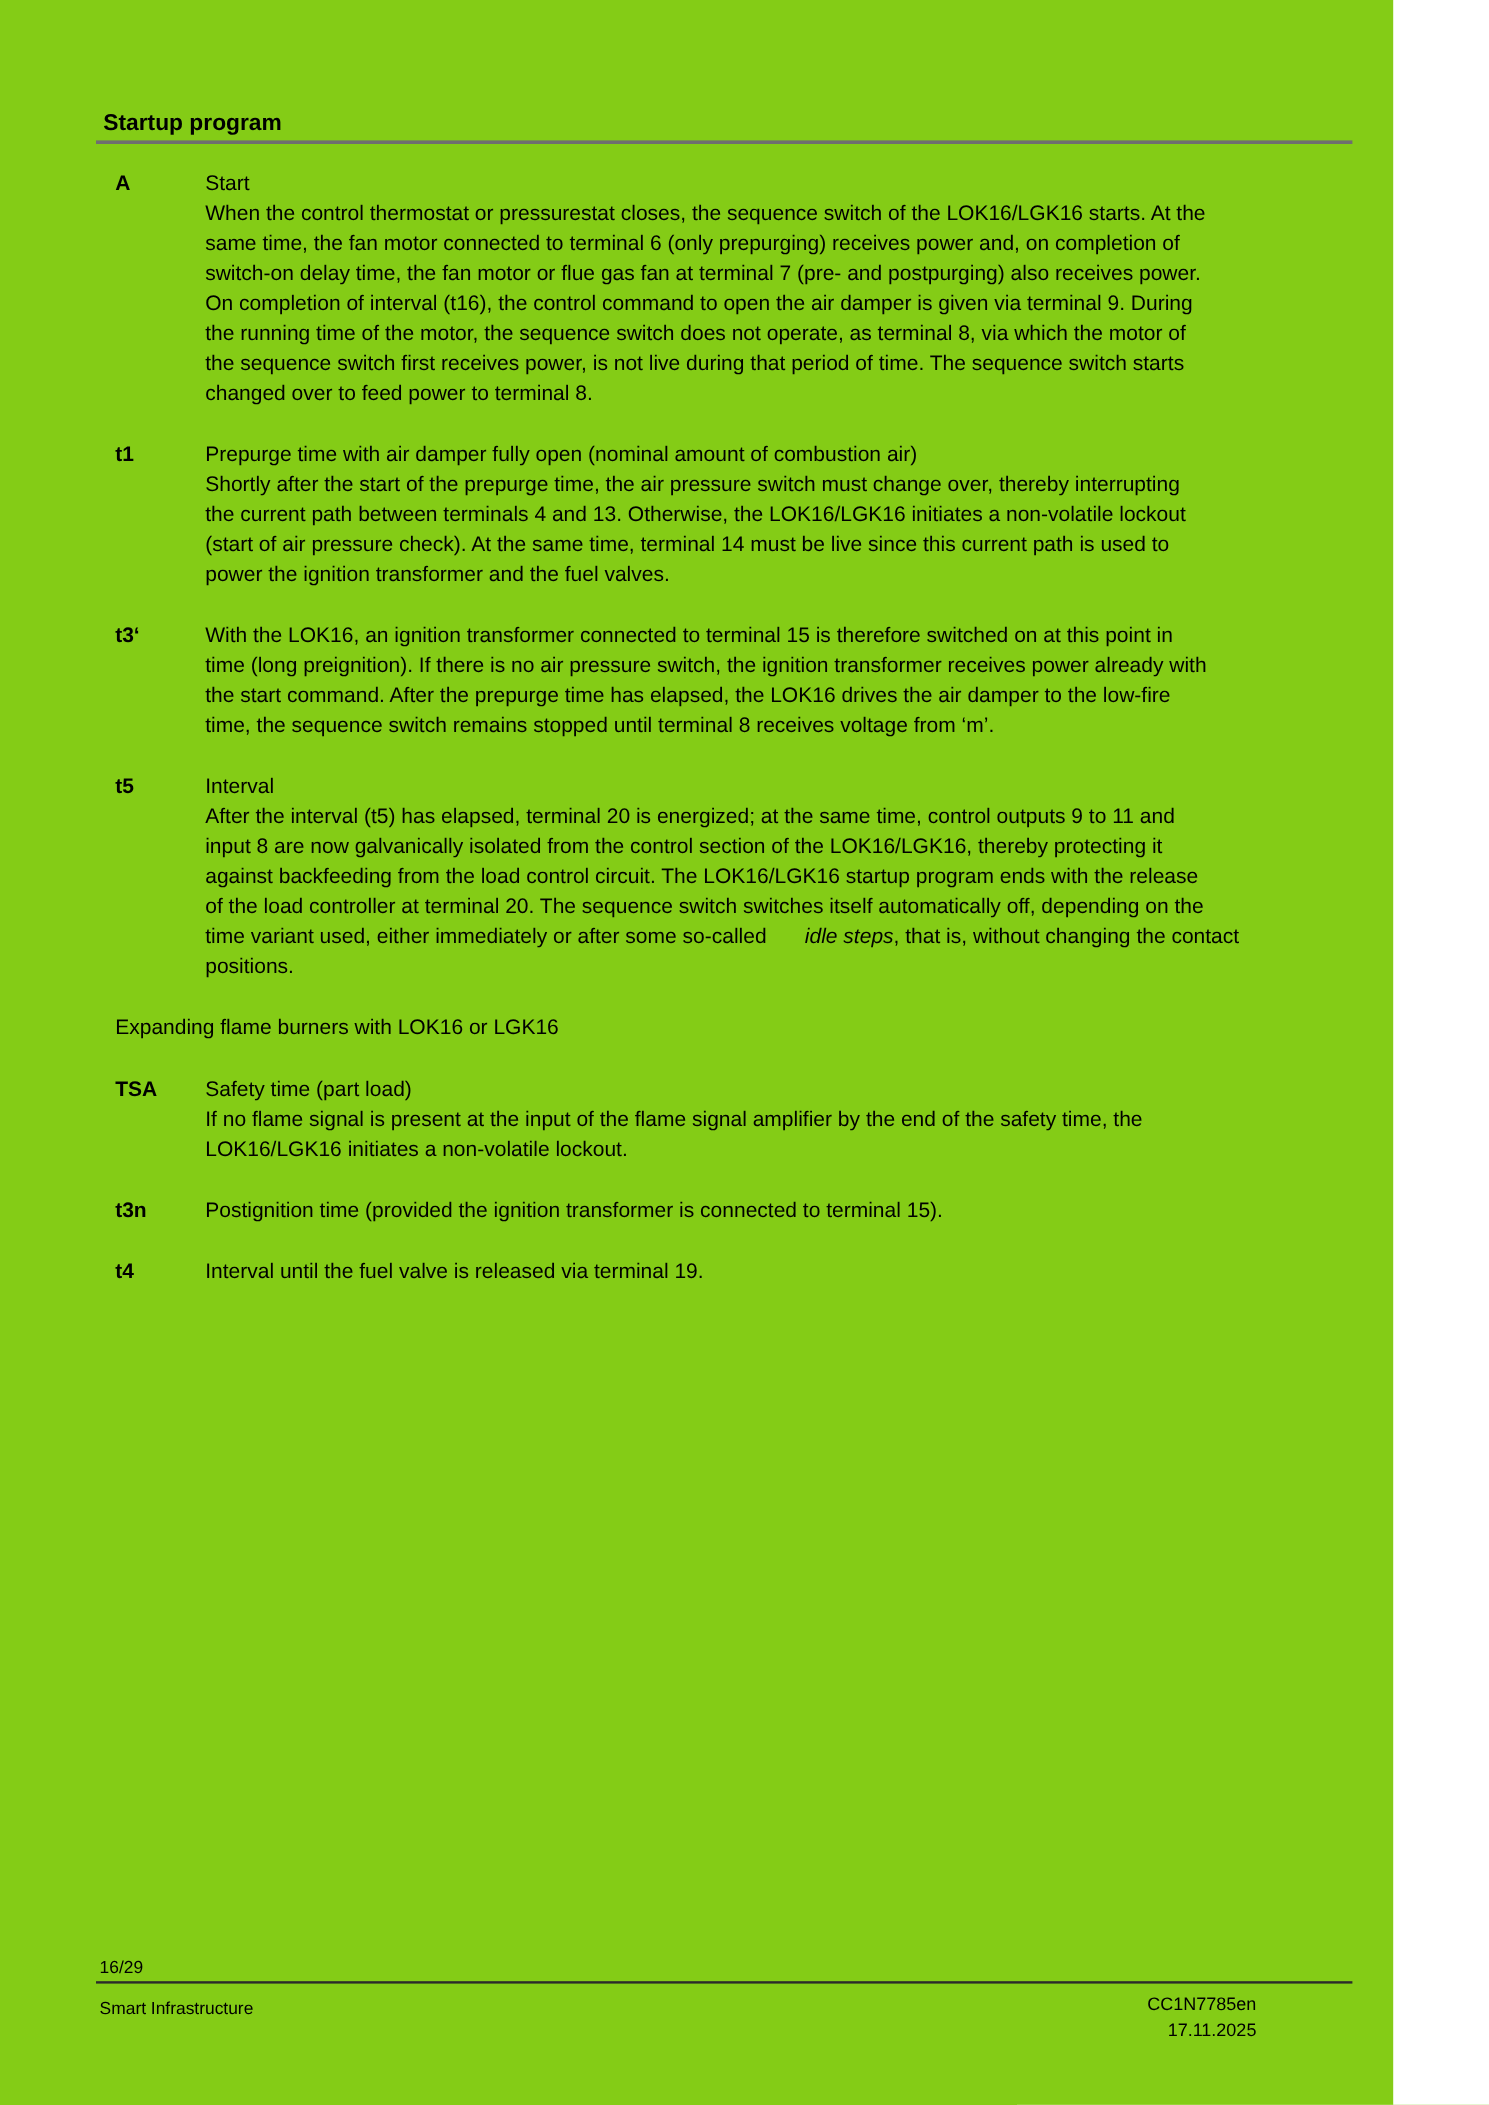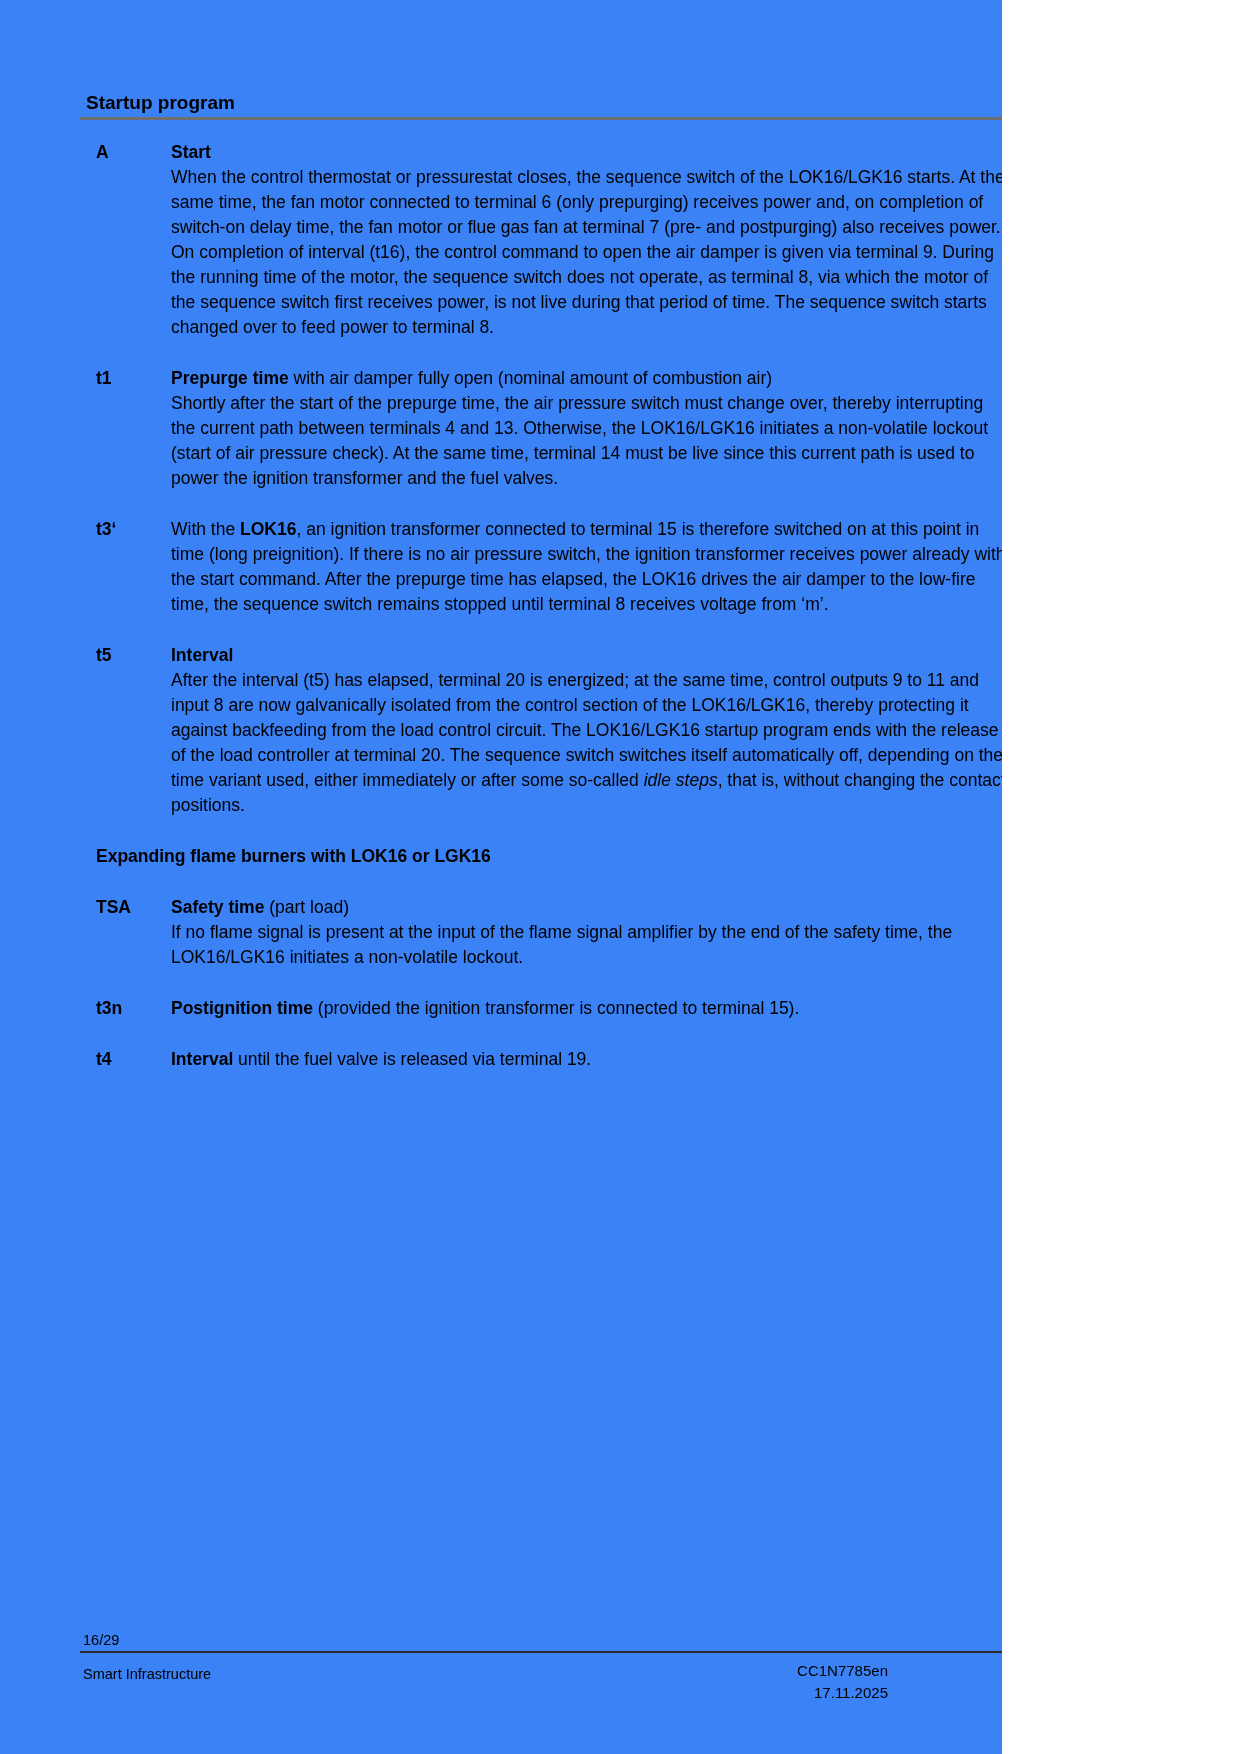--- a/index.html
+++ b/index.html
@@ -3,21 +3,21 @@
 <meta charset="utf-8">
 <style>
   html,body{margin:0;padding:0;}
   body{
     width:1241px;height:1754px;
     background:#ffffff;
     font-family:"Liberation Sans","DejaVu Sans",sans-serif;
     color:#000;
     -webkit-font-smoothing:antialiased;
   }
-  .page{position:relative;width:1002px;height:1754px;overflow:hidden;background:#3b82f6;}
+  .page{position:relative;width:1161px;height:1754px;overflow:hidden;background:#84cc16;}
 
   
   .doc-title{
     position:absolute;left:86px;top:90px;
     font-size:19px;font-weight:bold;line-height:25px;white-space:nowrap;
   }
   .header-rule{
     position:absolute;left:80px;top:117px;width:1047px;height:3px;
     background:#6f6f6f;
   }
@@ -27,22 +27,22 @@
   .section{display:flex;margin-bottom:26px;}
   .sec-label{
     width:75px;flex-shrink:0;
     font-size:17.5px;font-weight:bold;line-height:25px;white-space:nowrap;
   }
   .sec-content{width:960px;}
   .section.full .sec-content{width:1035px;}
   .line{
     font-size:17.5px;line-height:25px;white-space:nowrap;
   }
-  .b{font-weight:bold;}
-  .i{font-style:italic;}
+  .b{font-weight:normal;}
+  .i{font-style:italic;margin-left:27px;}
 
   
   .page-number{
     position:absolute;left:83px;top:1630px;
     font-size:14.5px;line-height:20px;
   }
   .footer-rule{
     position:absolute;left:80px;top:1651px;width:1047px;height:2px;
     background:#2b2b2b;
   }

